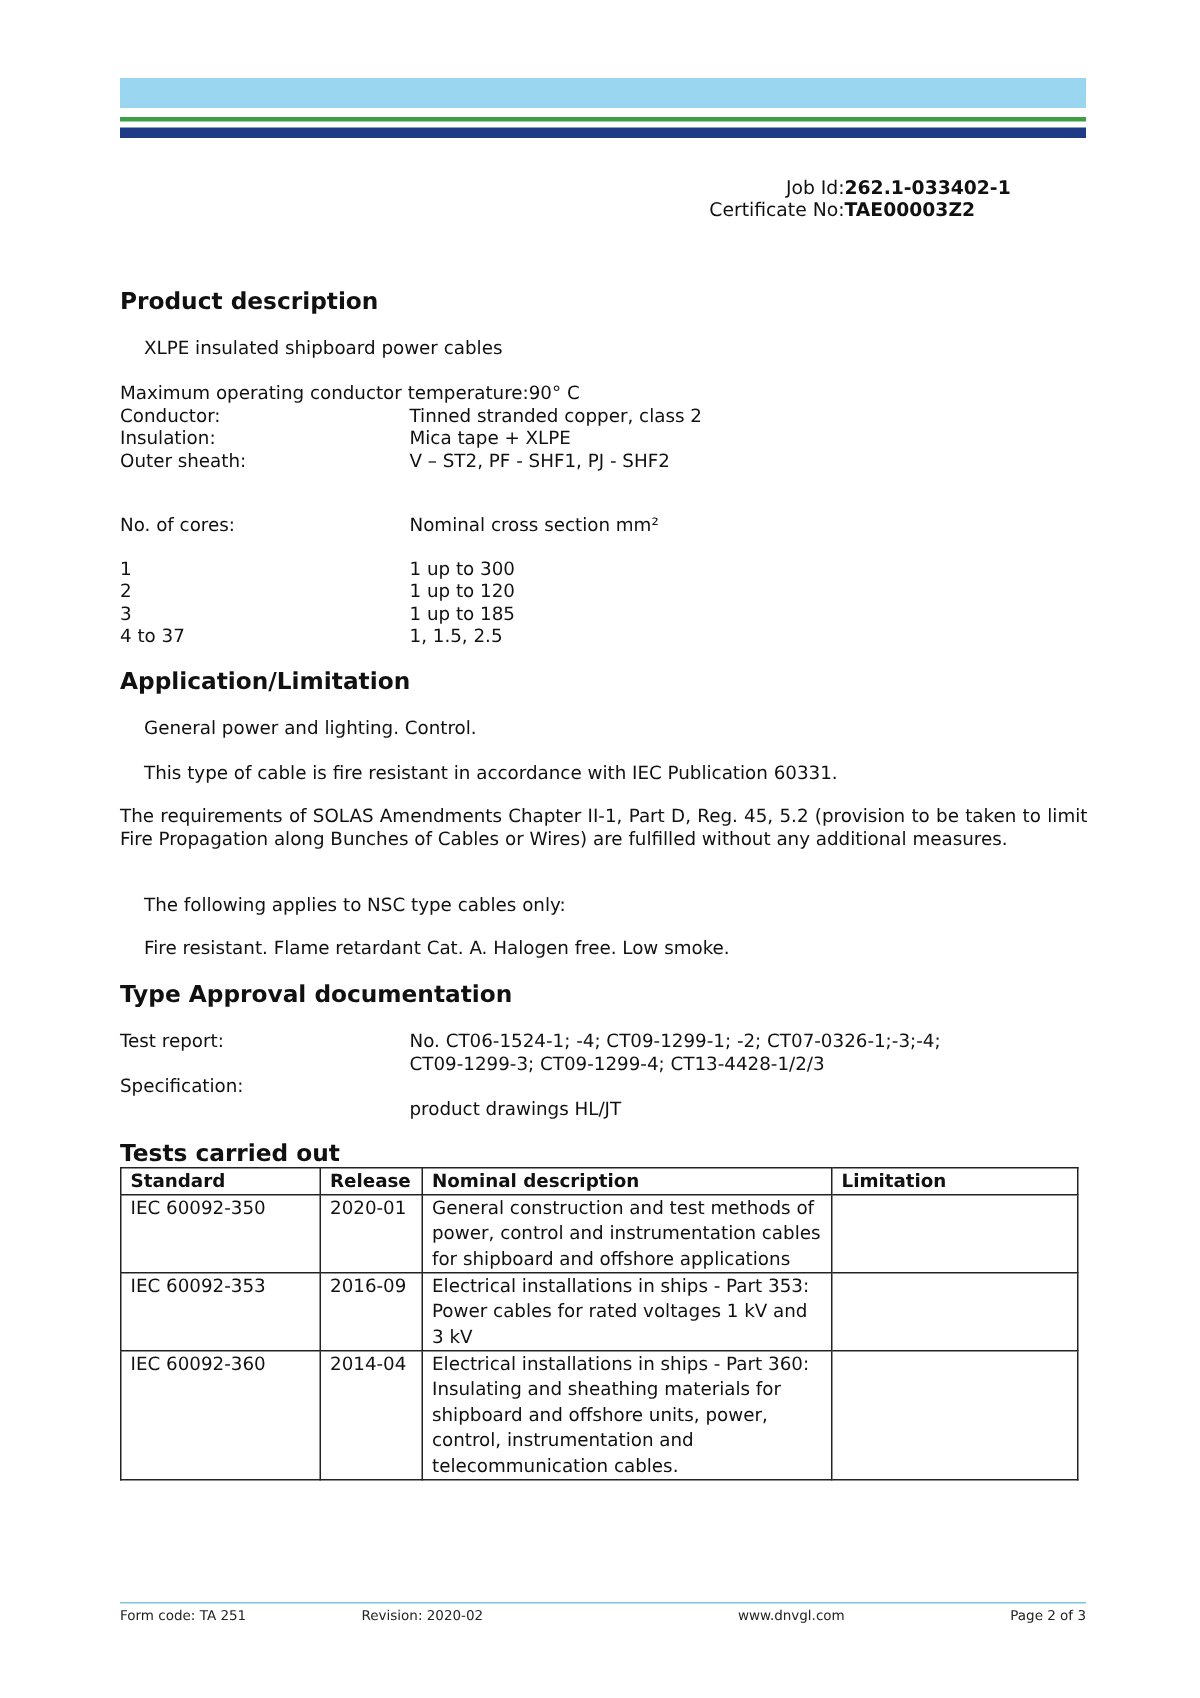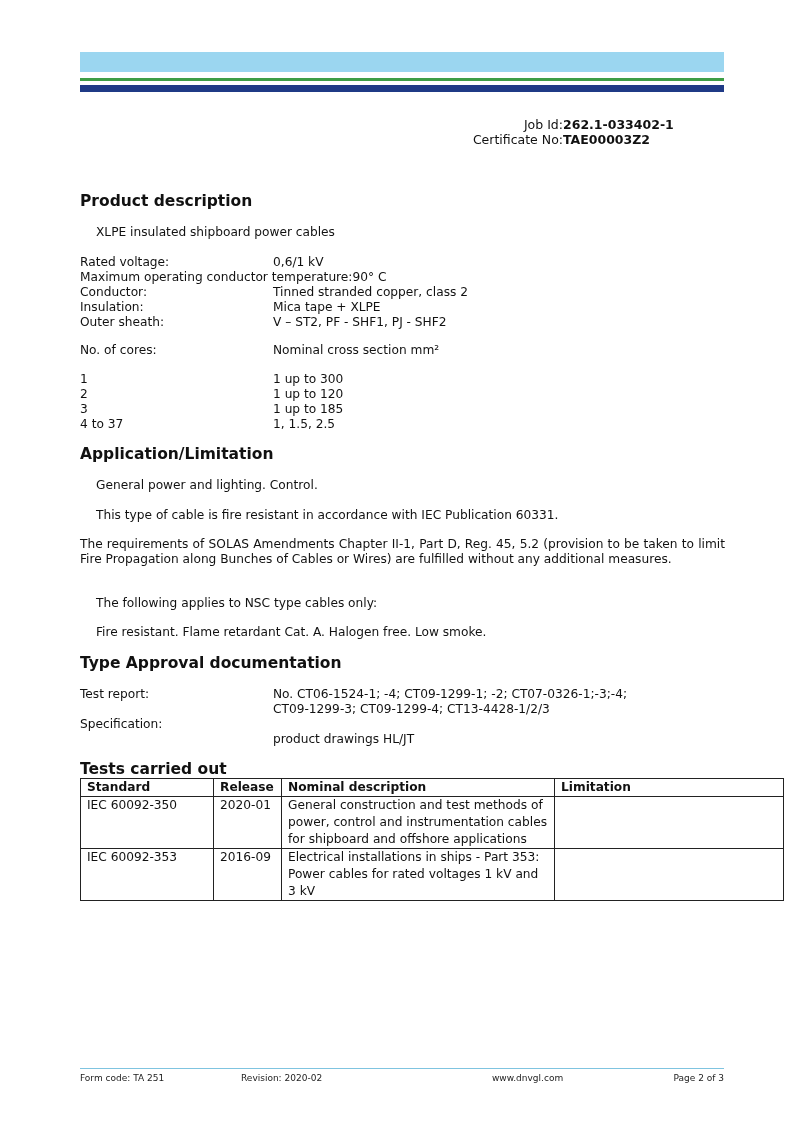--- a/index.html
+++ b/index.html
@@ -14,21 +14,21 @@
   .ids .lbl { width:95px;text-align:right; }
   .ids .val { font-weight:bold; }
 
   .h2 { position:absolute; left:80px; font-weight:bold; font-size:15.5px; color:#111; }
   .txt { position:absolute; left:96px; font-size:12.2px; line-height:15px; white-space:nowrap; }
   .kv { position:absolute; left:80px; font-size:12.2px; line-height:15px; }
   .kv .r { display:flex; white-space:nowrap; }
   .kv .k { width:193px; }
   .para { position:absolute; left:80px; width:645px; font-size:12.2px; line-height:15px; text-align:justify; }
 
-  table.tests { position:absolute; left:80px; top:778px; width:704px; border-collapse:collapse;
+  table.tests { position:absolute; left:80px; top:778px; width:639px; border-collapse:collapse;
                 font-size:12.2px; line-height:17px; }
   table.tests th, table.tests td { border:1.2px solid #222; vertical-align:top; text-align:left; padding:0 6px; }
   table.tests th { font-weight:bold; }
   .c1 { width:120px; } .c2 { width:55px; } .c3 { width:260px; }
 
   .footer-line { position:absolute; left:80px; top:1068px; width:644px; height:1px; background:#7fc4e0; }
   .footer { position:absolute; top:1073px; font-size:9px; color:#222; }
 </style>
 </head>
 <body>
@@ -45,24 +45,20 @@
   <div class="row">
       <span class="lbl">Certificate No:</span>
       <span class="val">TAE00003Z2</span>
     </div>
 </div>
 
 <div class="h2" style="top:192px;">Product description</div>
 <div class="txt" style="top:225px;">XLPE insulated shipboard power cables</div>
 
 <div class="kv" style="top:255px;">
-  <div class="r">
-      <span class="k">Rated voltage:</span>
-      <span>0,6/1 kV</span>
-    </div>
   <div class="r">
       <span>Maximum operating conductor temperature:</span>
       <span style="">90° C</span>
     </div>
   <div class="r">
       <span class="k">Conductor:</span>
       <span>Tinned stranded copper, class 2</span>
     </div>
   <div class="r">
       <span class="k">Insulation:</span>
@@ -142,20 +138,26 @@
       <td>2020-01</td>
       <td>General construction and test methods of power, control and instrumentation cables for shipboard and offshore applications</td>
       <td></td>
     </tr>
     <tr>
       <td>IEC 60092-353</td>
       <td>2016-09</td>
       <td>Electrical installations in ships - Part 353: Power cables for rated voltages 1 kV and 3 kV</td>
       <td></td>
     </tr>
+    <tr>
+      <td>IEC 60092-360</td>
+      <td>2014-04</td>
+      <td>Electrical installations in ships - Part 360: Insulating and sheathing materials for shipboard and offshore units, power, control, instrumentation and telecommunication cables.</td>
+      <td></td>
+    </tr>
   </tbody>
 </table>
 
 <div class="footer-line"></div>
 <div class="footer" style="left:80px;">Form code: TA 251</div>
 <div class="footer" style="left:241px;text-align:right;">Revision: 2020-02</div>
 <div class="footer" style="left:492px;">www.dnvgl.com</div>
 <div class="footer" style="right:76px;">Page 2 of 3</div>
 
 </body></html>

